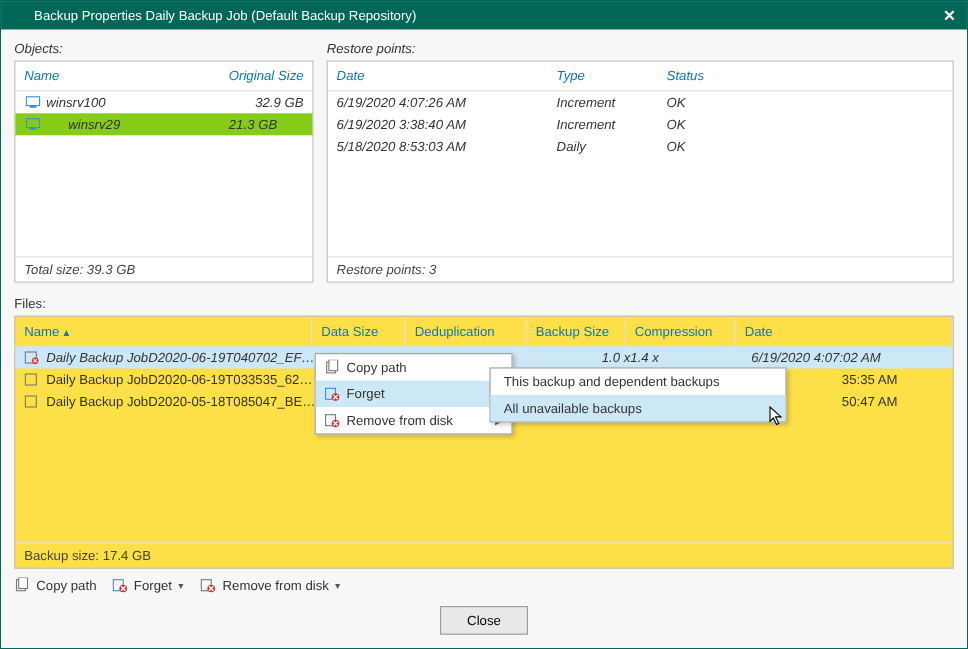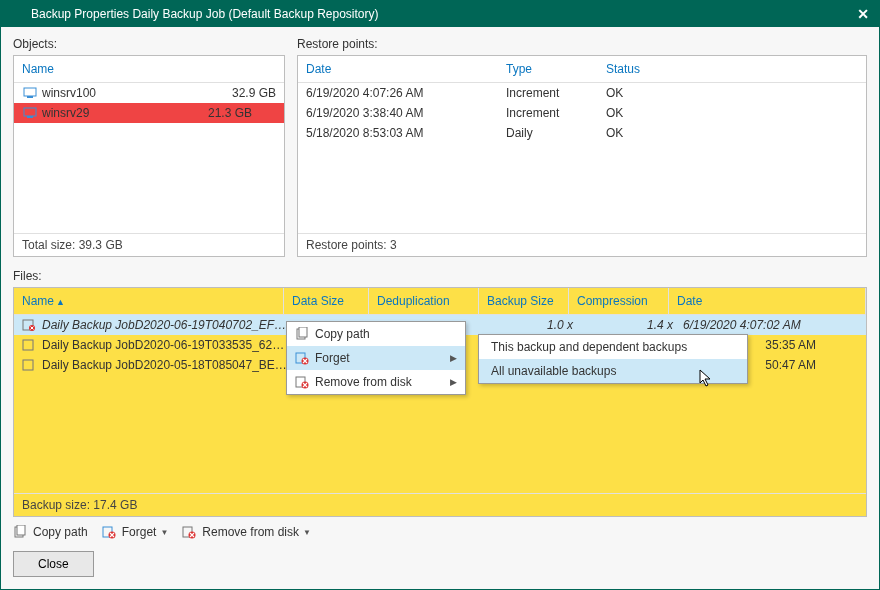--- a/index.html
+++ b/index.html
@@ -3,30 +3,30 @@
 <meta charset="utf-8">
 <style>
 * { box-sizing: border-box; margin: 0; padding: 0; }
 body { font-family: "Segoe UI", Tahoma, sans-serif; font-size: 12px; background: #fff; color: #333; }
 .window { width: 880px; height: 590px; border: 1px solid #006656; display: flex; flex-direction: column; }
 .titlebar { background: #006656; color: #fff; height: 26px; display: flex; align-items: center; padding: 0 10px; justify-content: space-between; }
 .titlebar .title { font-size: 12px; margin-left: 20px; }
 .close-x { font-size: 14px; cursor: pointer; font-weight: bold; }
 .content { flex: 1; padding: 10px 12px 12px 12px; display: flex; flex-direction: column; background: #f7f7f7; }
 .top-row { display: flex; gap: 12px; height: 220px; }
-.panel-group { display: flex; flex-direction: column; }
+.panel-group { display: flex; flex-direction: column; font-style: italic; }
 .panel-label { font-size: 12px; margin-bottom: 4px; }
 .panel { border: 1px solid #bdbdbd; background: #fff; flex: 1; display: flex; flex-direction: column; }
 .objects-panel { width: 272px; }
 .restore-panel { flex: 1; }
 .table-header { display: flex; border-bottom: 1px solid #e0e0e0; }
 .th { color: #0a76c0; padding: 6px 8px; font-size: 12px; }
 .table-body { flex: 1; }
 .tr { display: flex; padding: 2px 8px; align-items: center; height: 20px; }
-.tr.selected { background: #ef4444; }
+.tr.selected { background: #84cc16; gap: 20px; }
 .td { font-size: 12px; }
 .icon-vm { width: 16px; height: 14px; margin-right: 4px; display: inline-flex; align-items: center; justify-content: center; }
 .icon-vm svg { width: 14px; height: 12px; }
 .footer-row { border-top: 1px solid #e0e0e0; padding: 4px 8px; font-size: 12px; color: #444; }
 .files-group { margin-top: 12px; flex: 1; display: flex; flex-direction: column; min-height: 0; }
 .files-panel { border: 1px solid #bdbdbd; background: #fde047; flex: 1; display: flex; flex-direction: column; position: relative; }
 .files-header { display: flex; border-bottom: 1px solid #e0e0e0; }
 .files-header .th { border-right: 1px solid #e0e0e0; }
 .sort-arrow { color: #0a76c0; font-size: 9px; margin-left: 2px; }
 .files-body { flex: 1; position: relative; }
@@ -38,41 +38,42 @@
 .menu-item.hover { background: #cce8f7; }
 .menu-item .mi-icon { width: 20px; display: inline-flex; align-items: center; }
 .menu-item .mi-label { flex: 1; }
 .menu-item .mi-arrow { font-size: 9px; color: #555; margin-left: 20px; }
 .submenu { position: absolute; background: #fff; border: 1px solid #999; box-shadow: 2px 2px 4px rgba(0,0,0,0.2); z-index: 11; }
 .cursor { position: absolute; z-index: 20; }
 .bottom-toolbar { display: flex; align-items: center; padding: 8px 0; gap: 14px; }
 .tool-btn { display: inline-flex; align-items: center; cursor: pointer; font-size: 12px; }
 .tool-btn .ti { width: 18px; display: inline-flex; align-items: center; margin-right: 2px; }
 .caret { font-size: 8px; margin-left: 4px; color: #555; }
-.button-row { display: flex; justify-content: flex-start; padding-top: 4px; }
+.button-row { display: flex; justify-content: center; padding-top: 4px; }
 .btn { border: 1px solid #999; background: #e8e8e8; padding: 5px 24px; font-size: 12px; cursor: pointer; }
 .ellipsis { white-space: nowrap; overflow: hidden; text-overflow: ellipsis; }
 </style>
 </head>
 <body>
 
 <div class="window">
   <div class="titlebar">
     <span class="title">Backup Properties Daily Backup Job (Default Backup Repository)</span>
     <span class="close-x">✕</span>
   </div>
 
   <div class="content">
     <div class="top-row">
 
       <div class="panel-group objects-panel">
         <div class="panel-label">Objects:</div>
         <div class="panel">
           <div class="table-header">
             <div class="th" style="flex:1">Name</div>
+            <div class="th" style="width:100px;text-align:right">Original Size</div>
           </div>
           <div class="table-body">
             <div class="tr">
               <span class="icon-vm">
                   <svg viewBox="0 0 14 12">
                     <rect x="1" y="1" width="12" height="8" fill="none" stroke="#3a8fd6" stroke-width="1"></rect>
                     <rect x="4" y="9" width="6" height="2" fill="#3a8fd6"></rect>
                   </svg>
                 </span>
               <span class="td ellipsis" style="flex:1">winsrv100</span>
@@ -140,21 +141,21 @@
                 <svg width="14" height="12" viewBox="0 0 14 12">
                   <rect x="1" y="1" width="10" height="10" fill="none" stroke="#777"></rect>
                   <circle cx="10" cy="9" r="3" fill="#d33"></circle>
                   <path d="M8.5 7.5 L11.5 10.5 M11.5 7.5 L8.5 10.5" stroke="#fff" stroke-width="1"></path>
                 </svg>
               </span>
             <span class="td ellipsis" style="width:246px">Daily Backup JobD2020-06-19T040702_EF1...</span>
             <span class="td" style="width:85px;text-align:right"></span>
             <span class="td" style="width:90px;text-align:right"></span>
             <span class="td" style="width:110px;text-align:right">1.0 x</span>
-            <span class="td" style="width:100px;text-align:right">1.4 x</span>
+            <span class="td" style="width:100px;text-align:left">1.4 x</span>
             <span class="td" style="flex:1;padding-left:10px">6/19/2020 4:07:02 AM</span>
           </div>
           <div class="file-row">
             <span class="icon-file">
                 <svg width="14" height="12" viewBox="0 0 14 12">
                   <rect x="1" y="1" width="10" height="10" fill="none" stroke="#777"></rect>
                 </svg>
               </span>
             <span class="td ellipsis" style="width:246px">Daily Backup JobD2020-06-19T033535_62D...</span>
             <span class="td" style="width:85px"></span>
@@ -204,21 +205,21 @@
                     <rect x="1" y="2" width="9" height="10" fill="none" stroke="#777"></rect>
                     <circle cx="10" cy="10" r="3.5" fill="#d33"></circle>
                     <path d="M8 8 L12 12 M12 8 L8 12" stroke="#fff" stroke-width="1.2"></path>
                   </svg>
                 </span>
               <span class="mi-label">Remove from disk</span>
               <span class="mi-arrow">▶</span>
             </div>
           </div>
 
-          <div class="submenu" style="left:464px; top:19px; width:270px;">
+          <div class="submenu" style="left:431px; top:19px; width:270px;">
             <div class="menu-item">
               <span class="mi-label" style="padding-left:4px">This backup and dependent backups</span>
             </div>
             <div class="menu-item hover">
               <span class="mi-label" style="padding-left:4px">All unavailable backups</span>
             </div>
           </div>
 
           <span class="cursor" style="left:685px; top:54px;"><svg width="14" height="18" viewBox="0 0 14 18">
                 <path d="M1 1 L1 14 L4 11 L7 17 L9 16 L6 10 L11 10 Z" fill="#fff" stroke="#000" stroke-width="1"></path>

